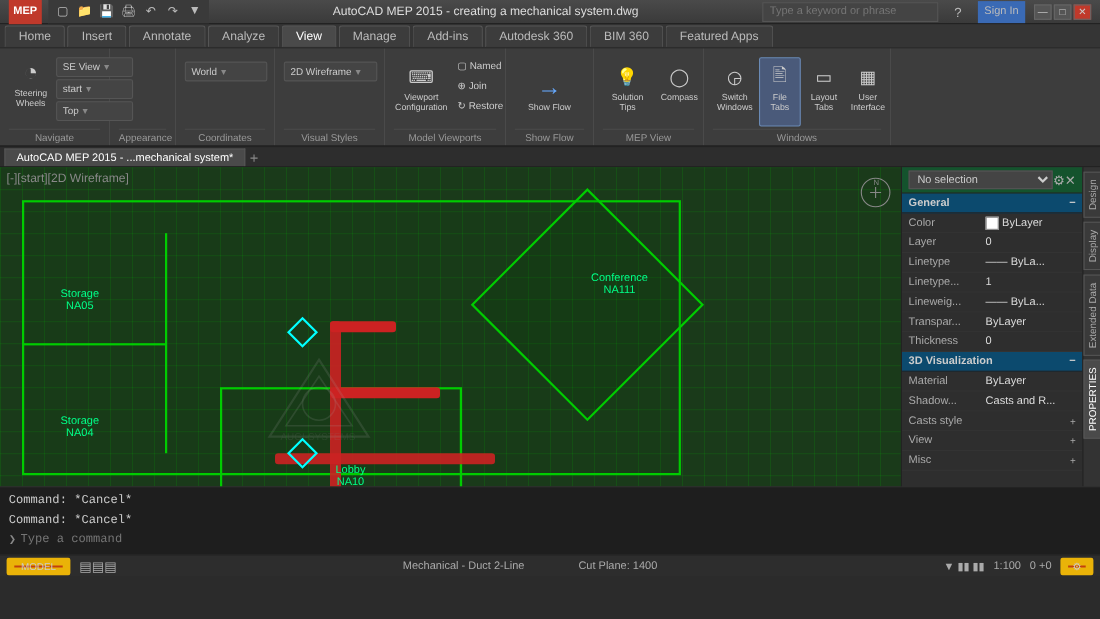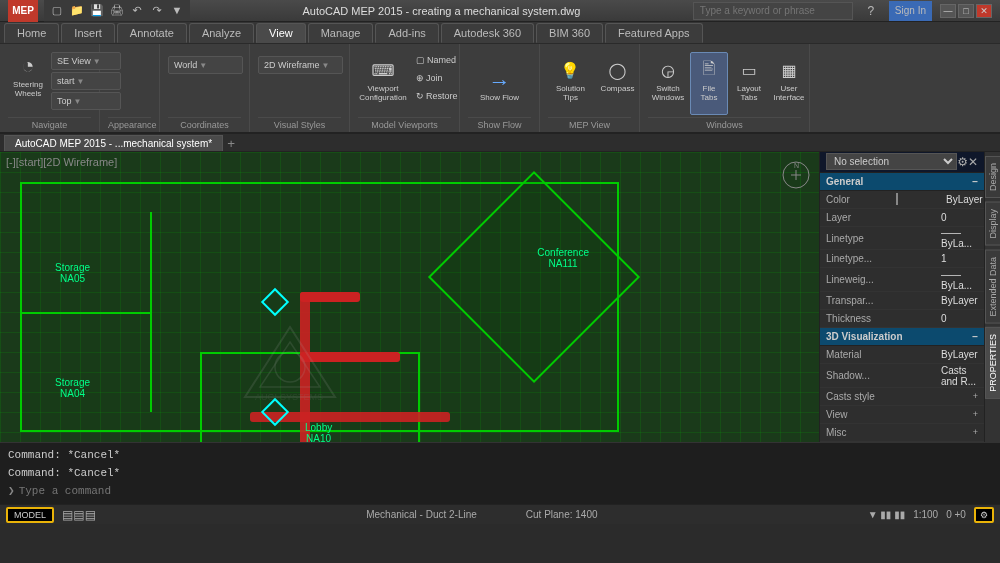--- a/index.html
+++ b/index.html
@@ -57,22 +57,22 @@
       border-radius: 2px;
       font-size: 10px;
       color: #ccc;
       background: transparent;
       border: 1px solid transparent;
       white-space: nowrap;
     }
     .tb-btn {
       height: 20px;
       padding: 0 4px;
-      background: #000000;
-      border: 2px solid #eab308;
+      background: #c2410c;
+      border: 7px solid #eab308;
       color: #ccc;
       font-size: 10px;
       cursor: pointer;
       display: flex; align-items: center; justify-content: center;
       border-radius: 2px;
       white-space: nowrap;
     }
 
     
     #tab-row {
@@ -144,21 +144,21 @@
       width: 165px;
       background: #2e2e2e;
       border-left: 1px solid #222;
       display: flex;
       flex-direction: column;
       font-size: 10px;
     }
 
     #properties-header {
       height: 24px;
-      background: #0f172a;
+      background: #14532d;
       display: flex;
       align-items: center;
       justify-content: space-between;
       padding: 0 6px;
       border-bottom: 1px solid #222;
     }
 
     .prop-select {
       font-size: 10px;
       background: #444;
@@ -180,21 +180,21 @@
     }
 
     .prop-row {
       display: flex;
       align-items: center;
       padding: 2px 6px;
       border-bottom: 1px solid #333;
       min-height: 18px;
     }
     .prop-name { width: 70px; color: #aaa; flex-shrink: 0; }
-    .prop-value { color: #ddd; flex: 1; margin-left: 45px; }
+    .prop-value { color: #ddd; flex: 1; }
     .prop-icon { color: #aaa; font-size: 9px; margin-left: auto; }
 
     
     #side-tabs {
       width: 16px;
       background: #333;
       display: flex;
       flex-direction: column;
       align-items: center;
       gap: 4px;

